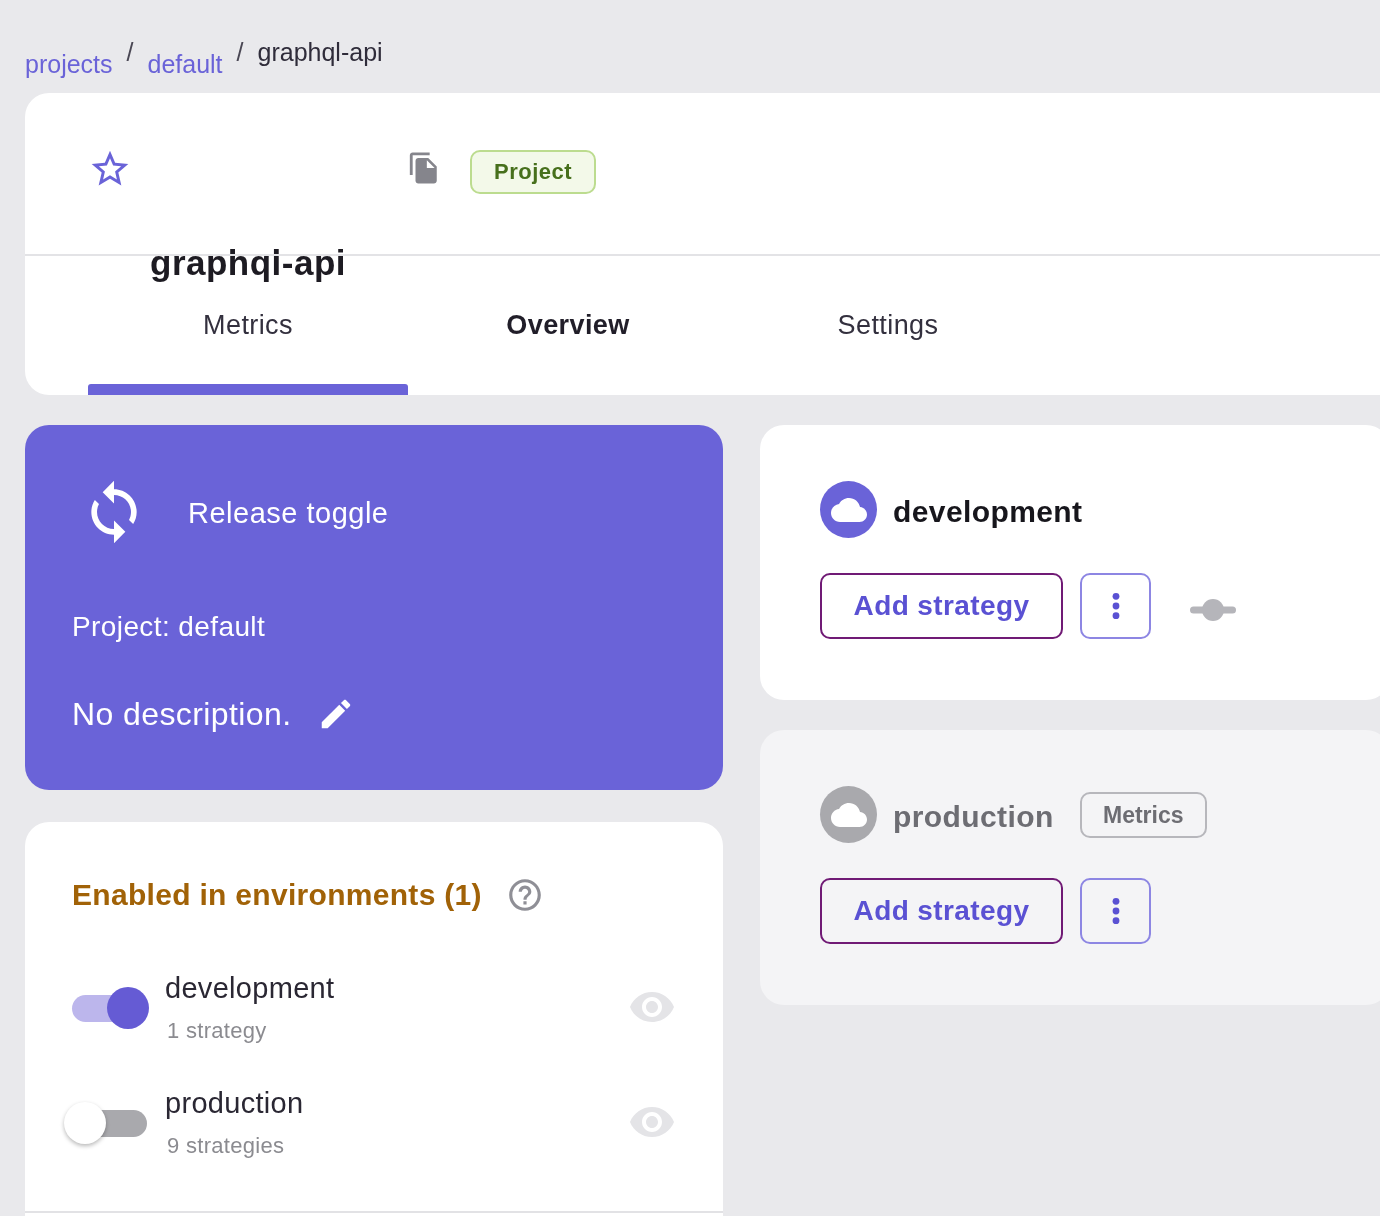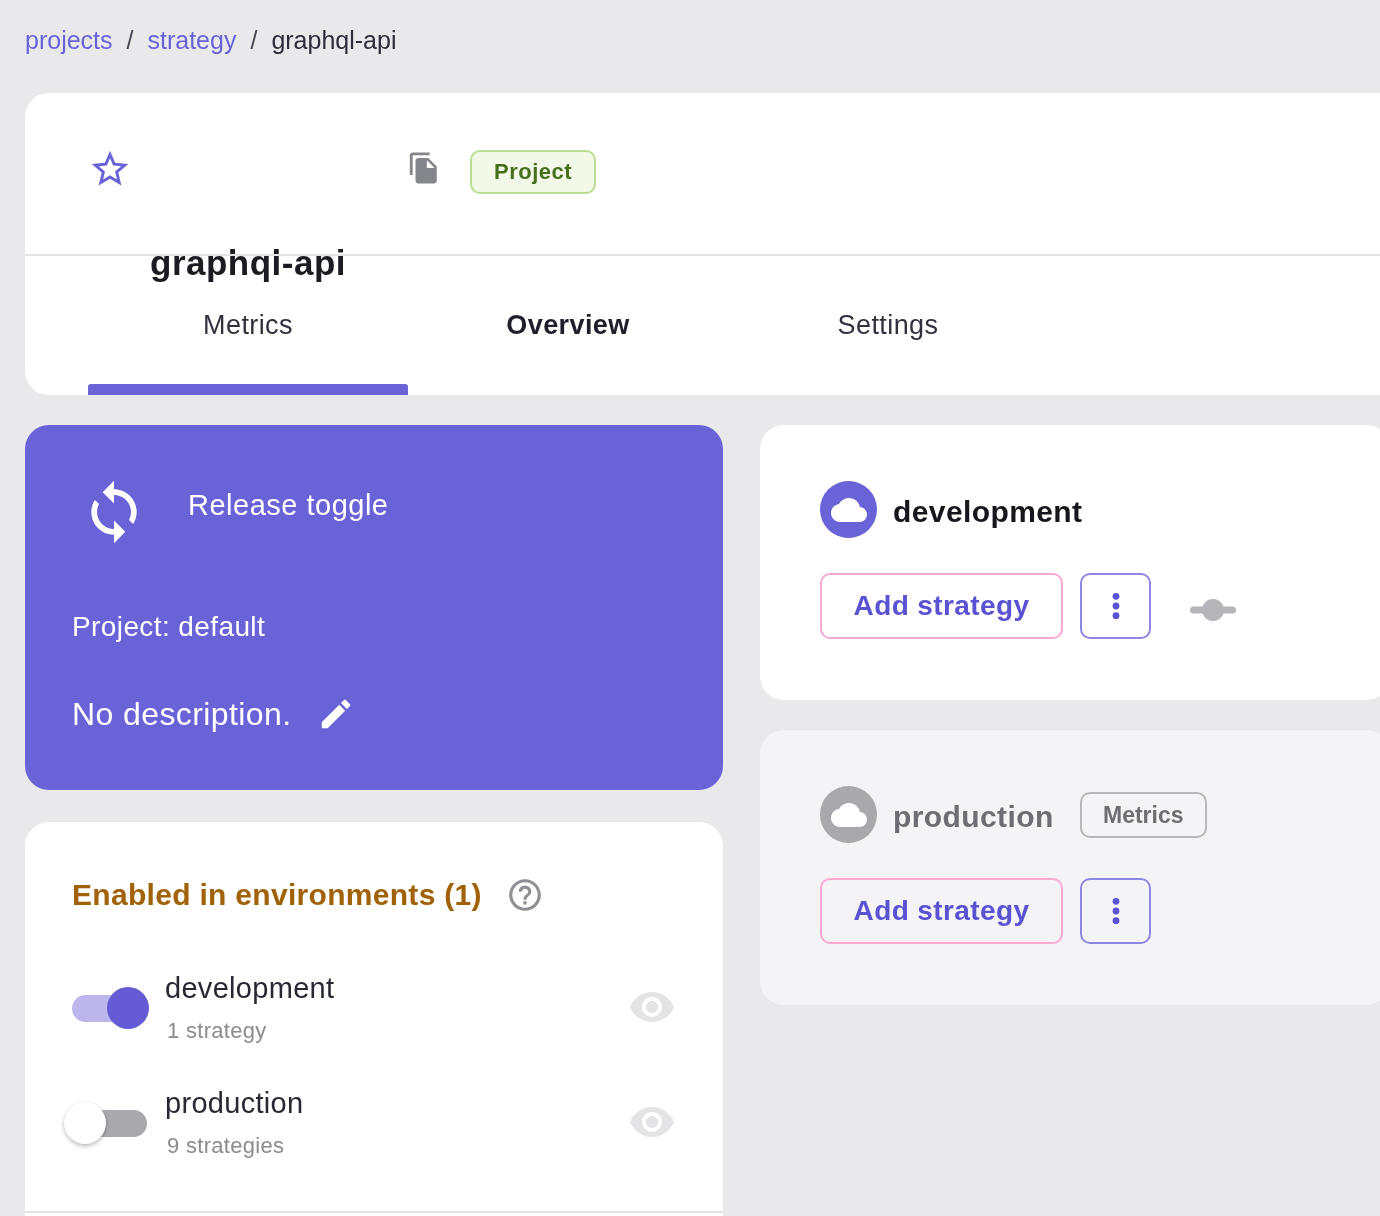--- a/index.html
+++ b/index.html
@@ -12,21 +12,21 @@
     overflow:hidden;
     color:#1d1b22;
   }
 
   
   .breadcrumb {
     position:absolute; left:25px; top:26px;
     font-size:25px; display:flex; align-items:center; gap:14px;
     color:#3a3744;
   }
-  .crumb-link { color:#6a63d8; cursor:pointer; }
+  .crumb-link { color:#6a63d8; cursor:pointer;margin-top:24px; }
   .crumb-sep  { color:#4a4754; }
   .crumb-current { color:#2f2c3a; }
 
   
   .header-card {
     position:absolute; left:25px; top:93px; width:1365px; height:302px;
     background:#ffffff; border-radius:24px 0 0 24px;
   }
   .star-btn { position:absolute; left:63px; top:54px; width:44px; height:44px; cursor:pointer; }
   .feature-title {
@@ -53,21 +53,21 @@
     position:absolute; left:63px; bottom:0; width:320px; height:11px;
     background:#6a63d8; border-radius:3px 3px 0 0;
   }
 
   
   .toggle-card {
     position:absolute; left:25px; top:425px; width:698px; height:365px;
     background:#6a63d8; border-radius:24px; color:#ffffff;
   }
   .loop-icon { position:absolute; left:55px; top:53px; width:68px; height:68px; }
-  .type-label { position:absolute; left:163px; top:64px; font-size:29px; letter-spacing:.5px; }
+  .type-label { position:absolute; left:163px; top:72px; font-size:29px; letter-spacing:.5px; }
   .project-label { position:absolute; left:47px; top:186px; font-size:28px; letter-spacing:.4px; }
   .desc-row { position:absolute; left:47px; top:270px; display:flex; align-items:center; gap:26px; }
   .desc-label { font-size:32px; letter-spacing:.4px; }
   .edit-btn { width:38px; height:38px; cursor:pointer; }
 
   
   .env-card {
     position:absolute; left:760px; width:630px; height:275px; border-radius:24px;
   }
   .env-card.dev  { top:425px; background:#ffffff; }
@@ -84,21 +84,21 @@
   .env-name.dev  { color:#17161c; }
   .env-name.prod { color:#6d6d73; }
   .disabled-badge {
     position:absolute; left:320px; top:62px; height:46px;
     display:flex; align-items:center; padding:0 21px;
     border:2px solid #b7b7bc; border-radius:10px;
     color:#6d6d73; font-size:23px; font-weight:700; background:transparent;
   }
   .add-strategy-btn {
     position:absolute; left:60px; top:148px; width:243px; height:66px;
-    background:#ffffff; border:2px solid #f9a8d4; border-radius:10px;
+    background:#ffffff; border:2px solid #701a75; border-radius:10px;
     color:#5a51d3; font-size:28px; font-weight:700; letter-spacing:.4px;
     display:flex; align-items:center; justify-content:center; cursor:pointer;
     font-family:inherit;
   }
   .env-card.prod .add-strategy-btn { background:transparent; }
   .kebab-btn {
     position:absolute; left:320px; top:148px; width:71px; height:66px;
     background:transparent; border:2px solid #8d86e3; border-radius:10px;
     display:flex; align-items:center; justify-content:center; cursor:pointer;
     color:#5a51d3;
@@ -134,21 +134,21 @@
   .eye-dev  { top:161px; }
   .eye-prod { top:276px; }
   .enabled-divider { position:absolute; left:0; top:389px; width:100%; height:2px; background:#e2e2e5; }
 </style>
 </head>
 <body>
 
 <nav class="breadcrumb">
   <span class="crumb-link">projects</span>
   <span class="crumb-sep">/</span>
-  <span class="crumb-link">strategy</span>
+  <span class="crumb-link">default</span>
   <span class="crumb-sep">/</span>
   <span class="crumb-current">graphql-api</span>
 </nav>
 
 <section class="header-card">
   <span class="star-btn">
     <svg viewBox="0 0 24 24" width="44" height="44">
         <path fill="#6a63d8" d="M22 9.24l-7.19-.62L12 2 9.19 8.63 2 9.24l5.46 4.73L5.82 21 12 17.27 18.18 21l-1.63-7.03L22 9.24zM12 15.4l-3.76 2.27 1-4.28-3.32-2.88 4.38-.38L12 6.1l1.71 4.04 4.38.38-3.32 2.88 1 4.28L12 15.4z"></path>
       </svg>
   </span>

